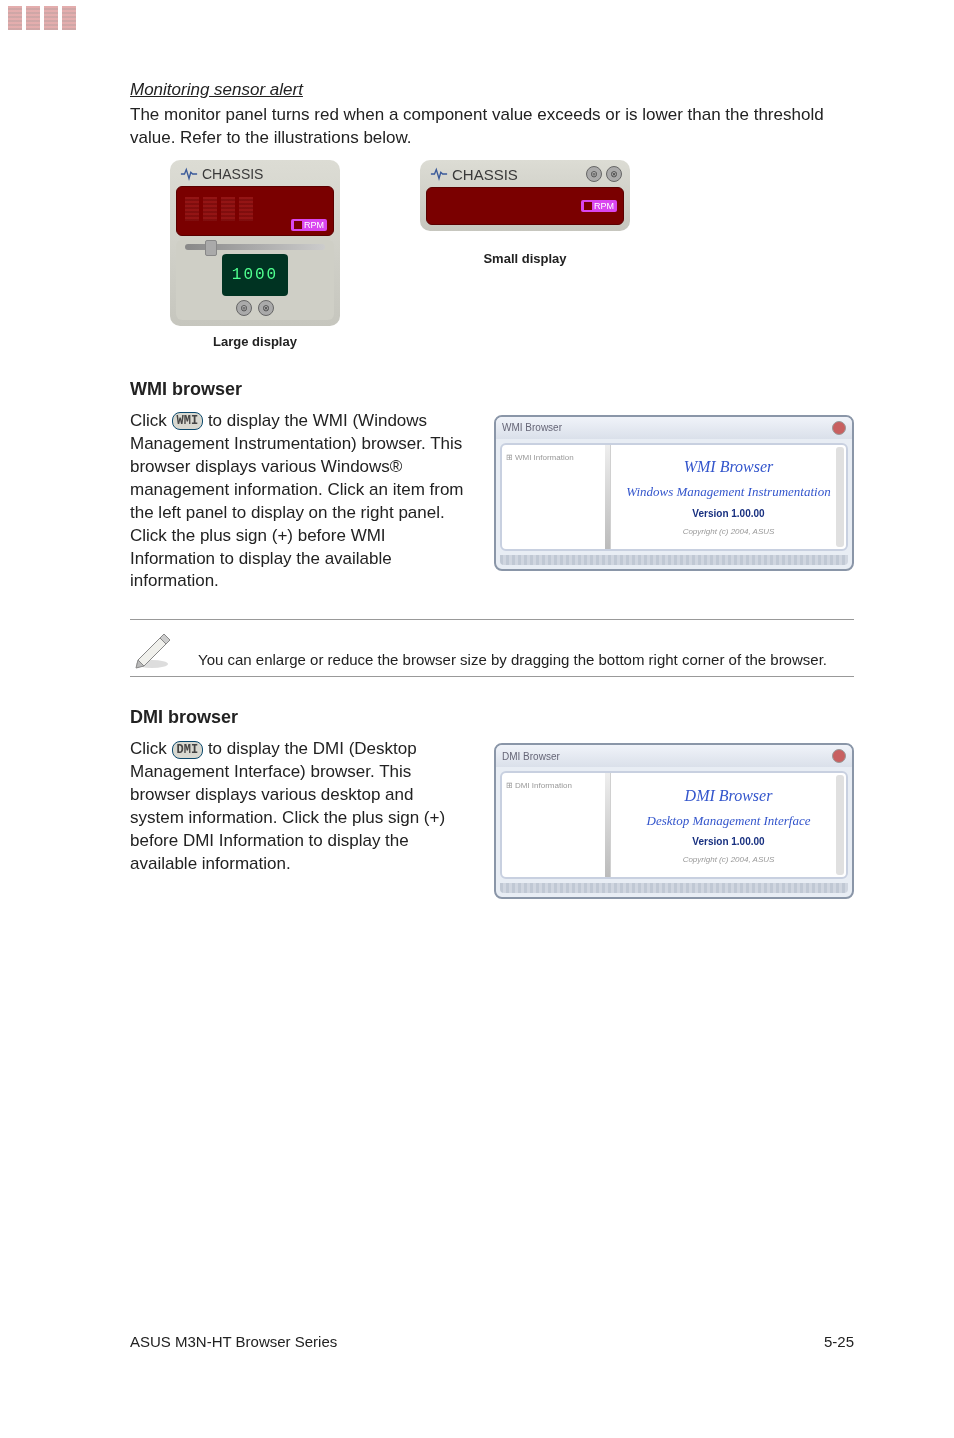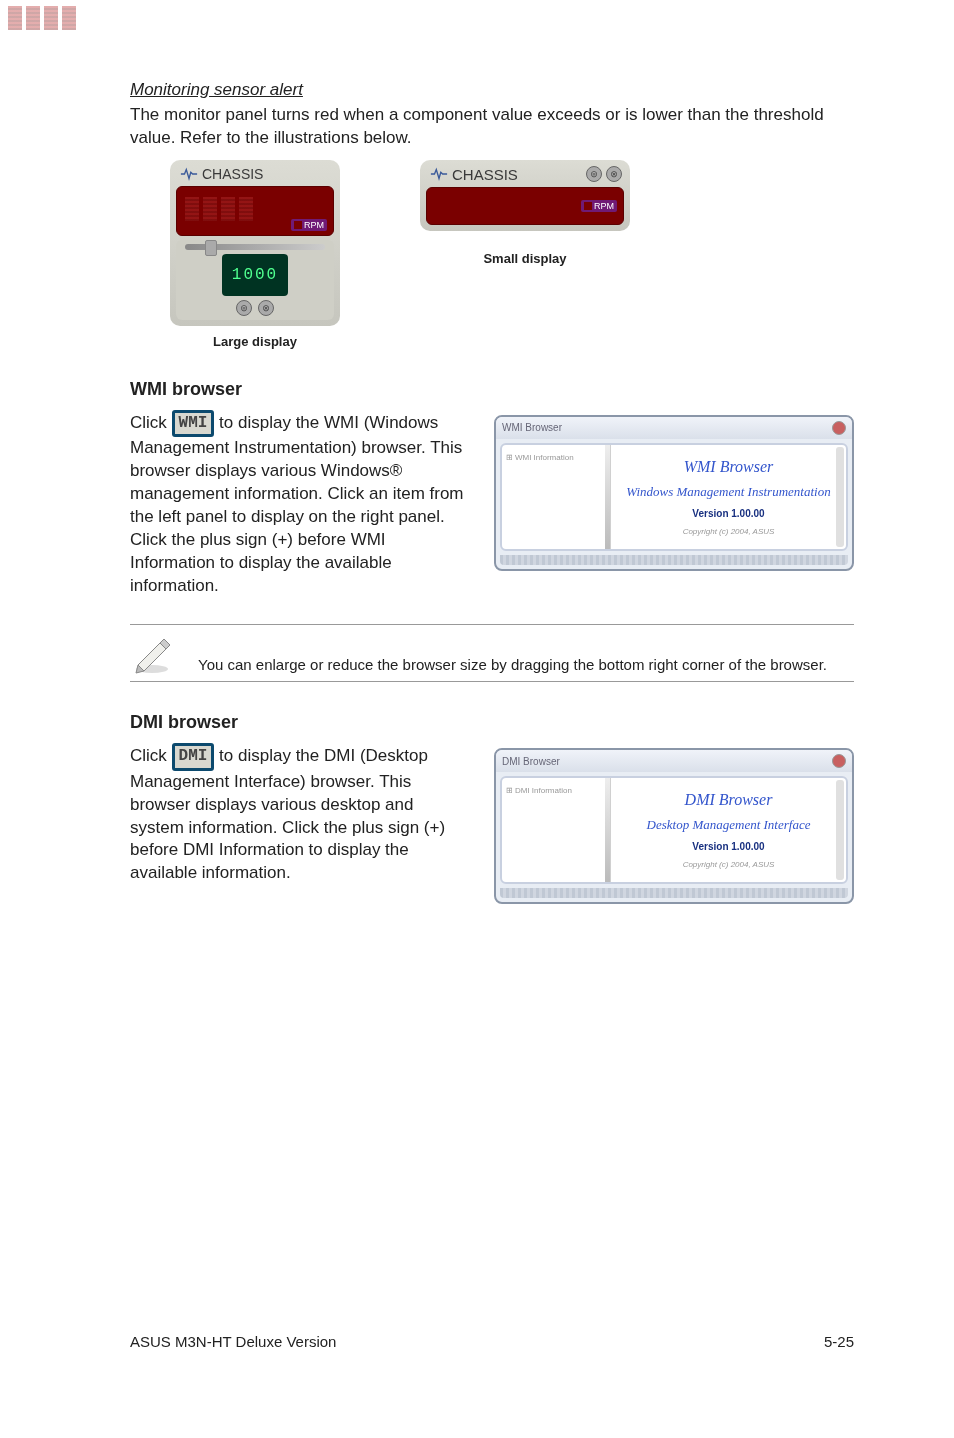--- a/index.html
+++ b/index.html
@@ -63,21 +63,21 @@
     height: 50px;
     position: relative;
     border: 1px solid #5a0000;
     display: flex;
     align-items: flex-end;
     justify-content: flex-end;
     padding: 4px 6px;
     box-sizing: border-box;
   }
   .rpm-badge {
-    background: #701a75;
+    background: #d946ef;
     color: #fff;
     font-size: 9px;
     padding: 1px 3px;
     border-radius: 2px;
     display: flex;
     align-items: center;
     gap: 2px;
   }
   .rpm-badge-sq {
     width: 8px;
@@ -173,26 +173,26 @@
     align-items: flex-start;
   }
   .two-col .left {
     flex: 1;
     font-size: 17px;
     line-height: 1.35;
   }
   .inline-btn {
     display: inline-block;
     background: #d8d8d0;
-    border: 3px solid #0c4a6e;
-    border-radius: 3px;
+    border: 1px solid #0c4a6e;
+    border-radius: 8px;
     padding: 0 4px;
     font-family: "Courier New", monospace;
     font-weight: bold;
-    font-size: 16px;
+    font-size: 12px;
     color: #444;
     vertical-align: middle;
   }
   .browser-window {
     width: 360px;
     border: 2px solid #8a96a8;
     border-radius: 8px;
     background: #e8edf4;
     box-sizing: border-box;
     overflow: hidden;
@@ -473,16 +473,16 @@
             <div class="copyright-text">Copyright (c) 2004, ASUS</div>
           </div>
         </div>
         <div class="browser-footer-grip"></div>
       </div>
     </div>
 
   </div>
 
   <div class="footer">
-    <span>ASUS M3N-HT Deluxe Version</span>
+    <span>ASUS M3N-HT Browser Series</span>
     <span>5-25</span>
   </div>
 </div>
 
 </body></html>

